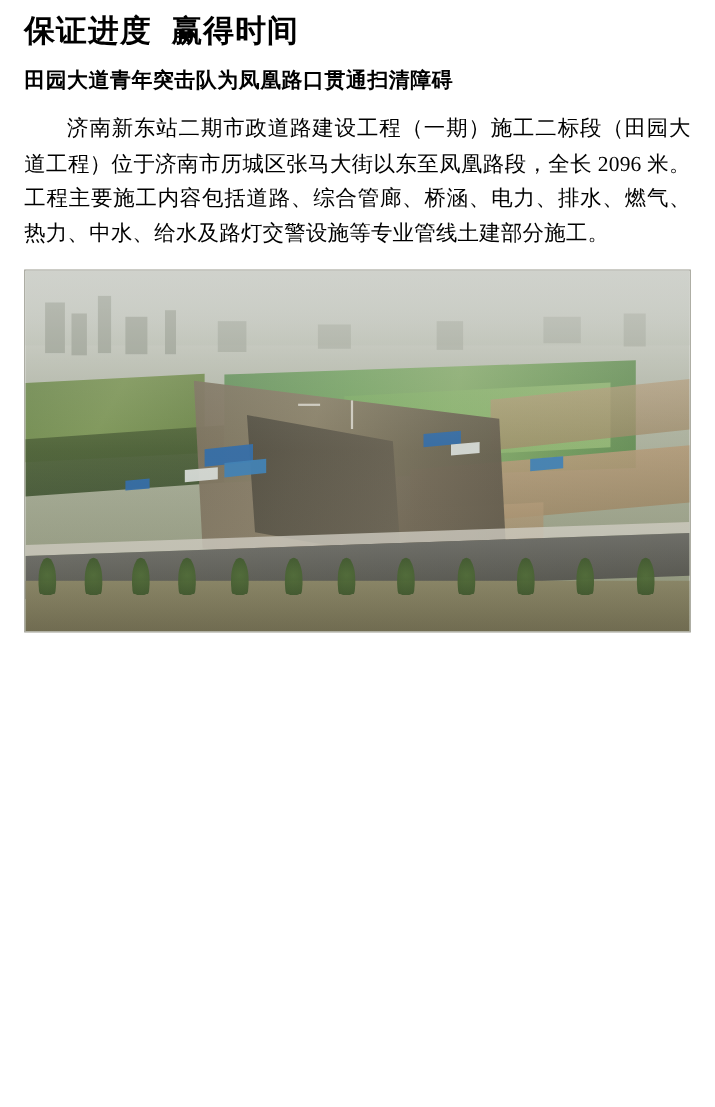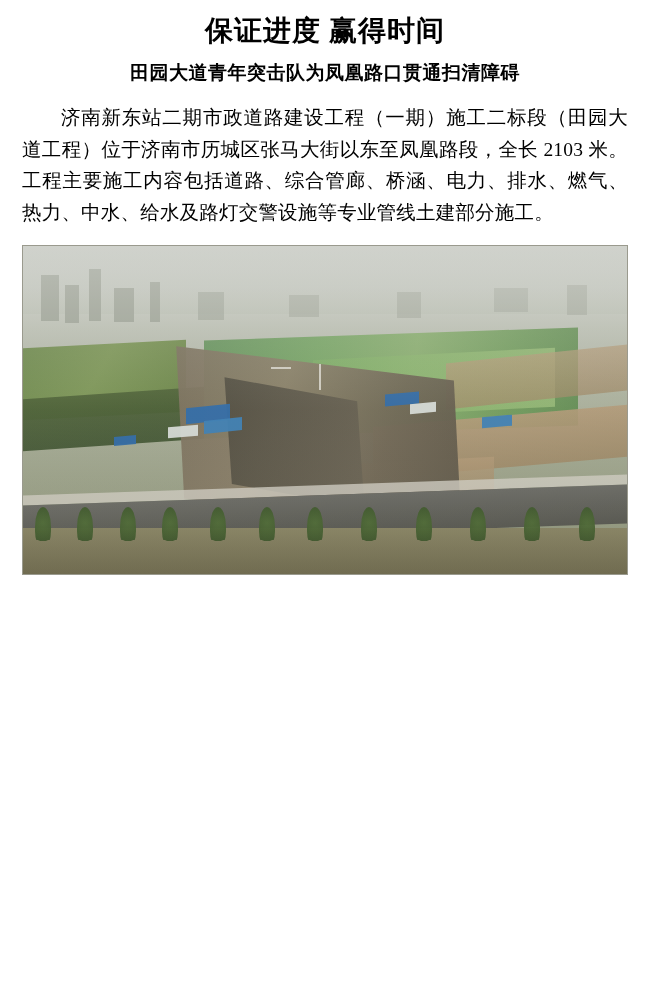--- a/index.html
+++ b/index.html
@@ -15,36 +15,34 @@
     overflow: hidden;
   }
   .page {
     width: 650px;
     height: 1006px;
     box-sizing: border-box;
     padding: 8px 22px 0 22px;
     position: relative;
   }
   .main-title {
-    text-align: center;
     font-size: 28px;
     font-weight: bold;
     letter-spacing: 1px;
     margin: 6px 0 0 0;
     line-height: 1.2;
-    font-family: Liberation Serif, serif;
+    font-family: Liberation Mono, monospace;
   }
   .sub-title {
-    text-align: center;
+    text-align: left;
     font-size: 19px;
     font-weight: bold;
     margin: 14px 0 0 0;
     line-height: 1.3;
     letter-spacing: 0.5px;
-    font-family: Liberation Mono, monospace;
   }
   .para {
     font-size: 19.5px;
     line-height: 1.62;
     text-align: justify;
     text-justify: inter-ideograph;
     text-indent: 2em;
     margin: 16px 0 0 0;
     letter-spacing: 0.2px;
   }
@@ -186,21 +184,21 @@
 </style>
 </head>
 <body>
 
 <div class="page">
 
   <h1 class="main-title">保证进度  赢得时间</h1>
 
   <h2 class="sub-title">田园大道青年突击队为凤凰路口贯通扫清障碍</h2>
 
-  <p class="para">济南新东站二期市政道路建设工程（一期）施工二标段（田园大道工程）位于济南市历城区张马大街以东至凤凰路段，全长 2103 米。工程主要施工内容包括道路、综合管廊、桥涵、电力、排水、燃气、热力、中水、给水及路灯交警设施等专业管线土建部分施工。</p>
+  <p class="para">济南新东站二期市政道路建设工程（一期）施工二标段（田园大道工程）位于济南市历城区张马大街以东至凤凰路段，全长 2096 米。工程主要施工内容包括道路、综合管廊、桥涵、电力、排水、燃气、热力、中水、给水及路灯交警设施等专业管线土建部分施工。</p>
 
   <div class="photo-wrap">
     <div class="photo">
       <div class="sky"></div>
 
       <div class="bldg" style="left:3%;  top:9%;  width:18px; height:46px;"></div>
       <div class="bldg" style="left:7%;  top:12%; width:14px; height:38px;"></div>
       <div class="bldg" style="left:11%; top:7%;  width:12px; height:52px;"></div>
       <div class="bldg" style="left:15%; top:13%; width:20px; height:34px;"></div>
       <div class="bldg" style="left:21%; top:11%; width:10px; height:40px;"></div>

